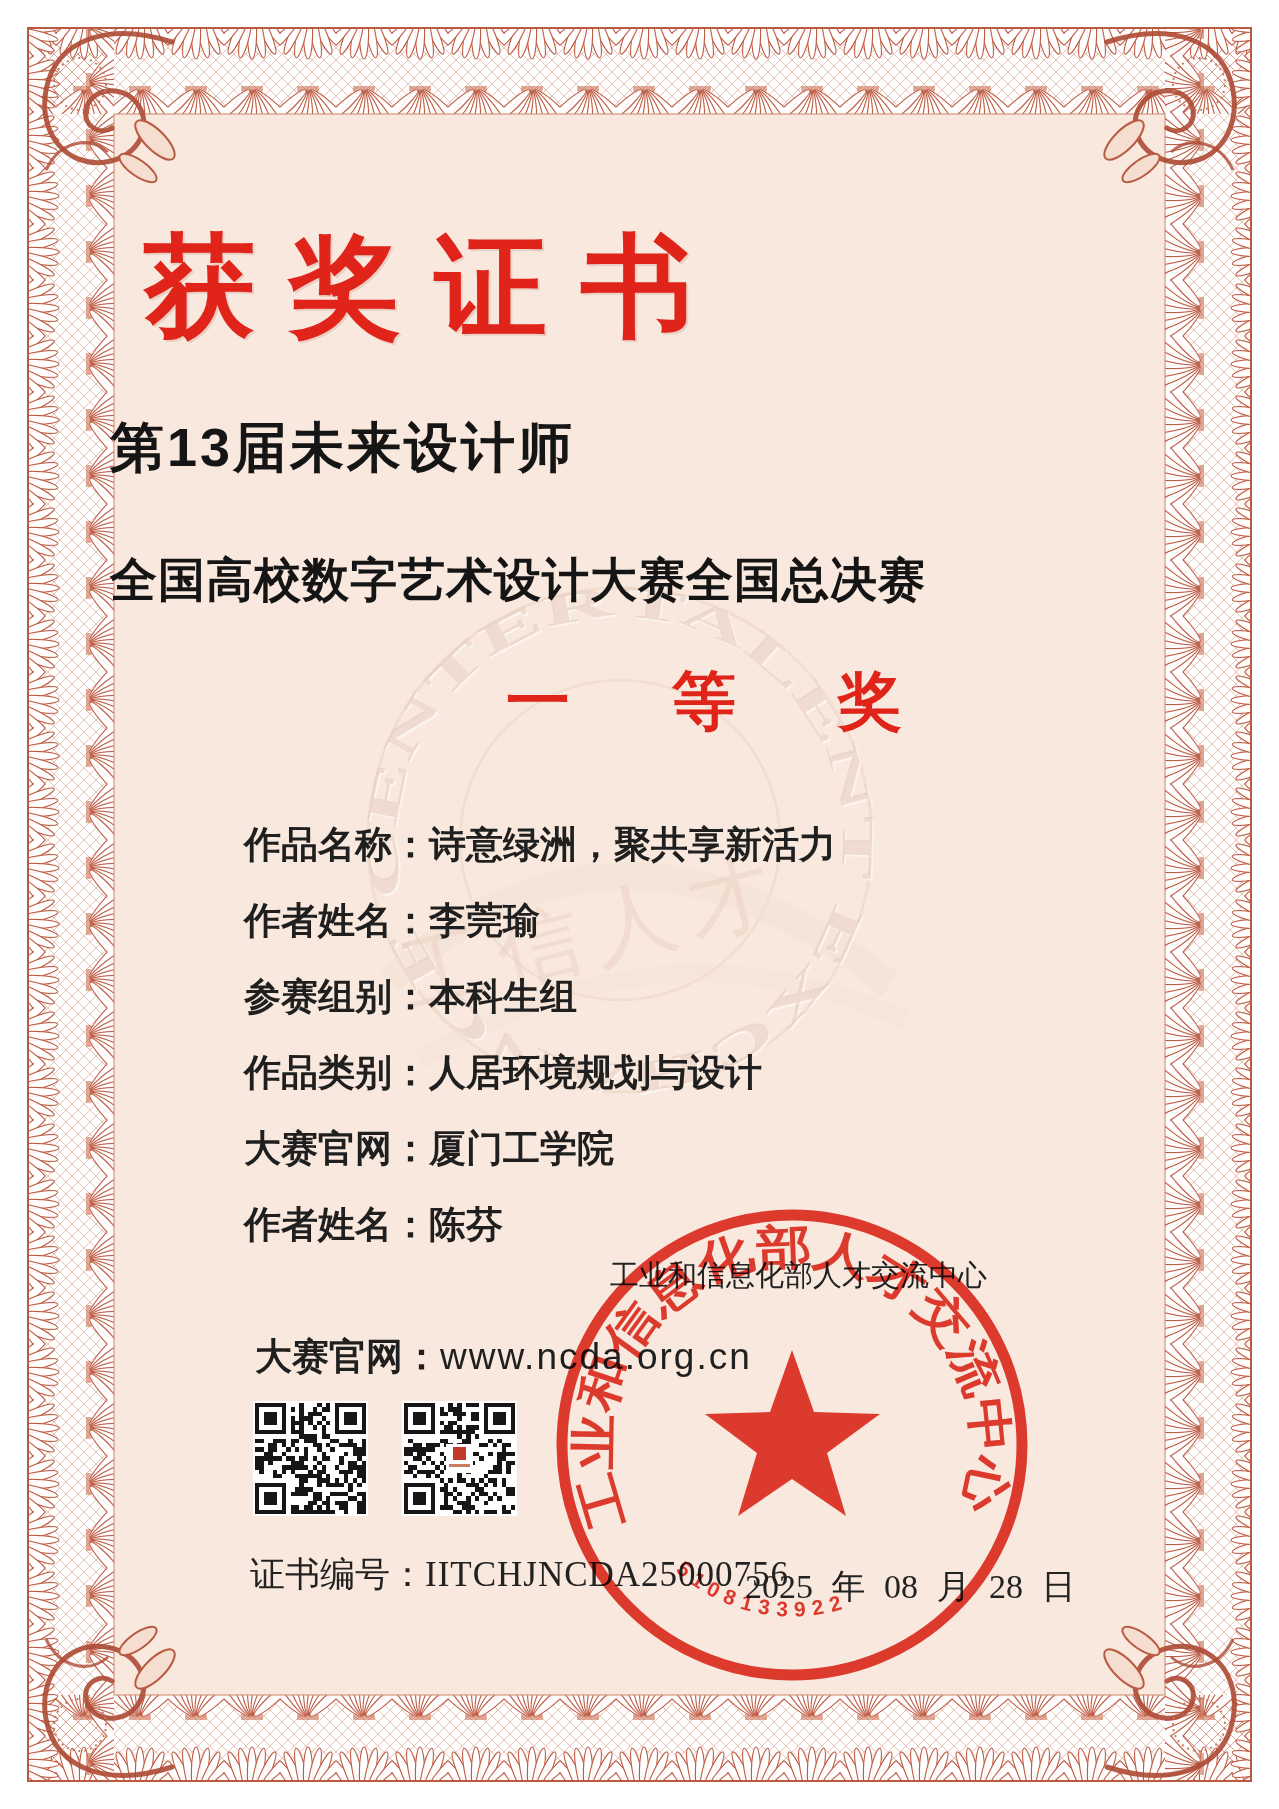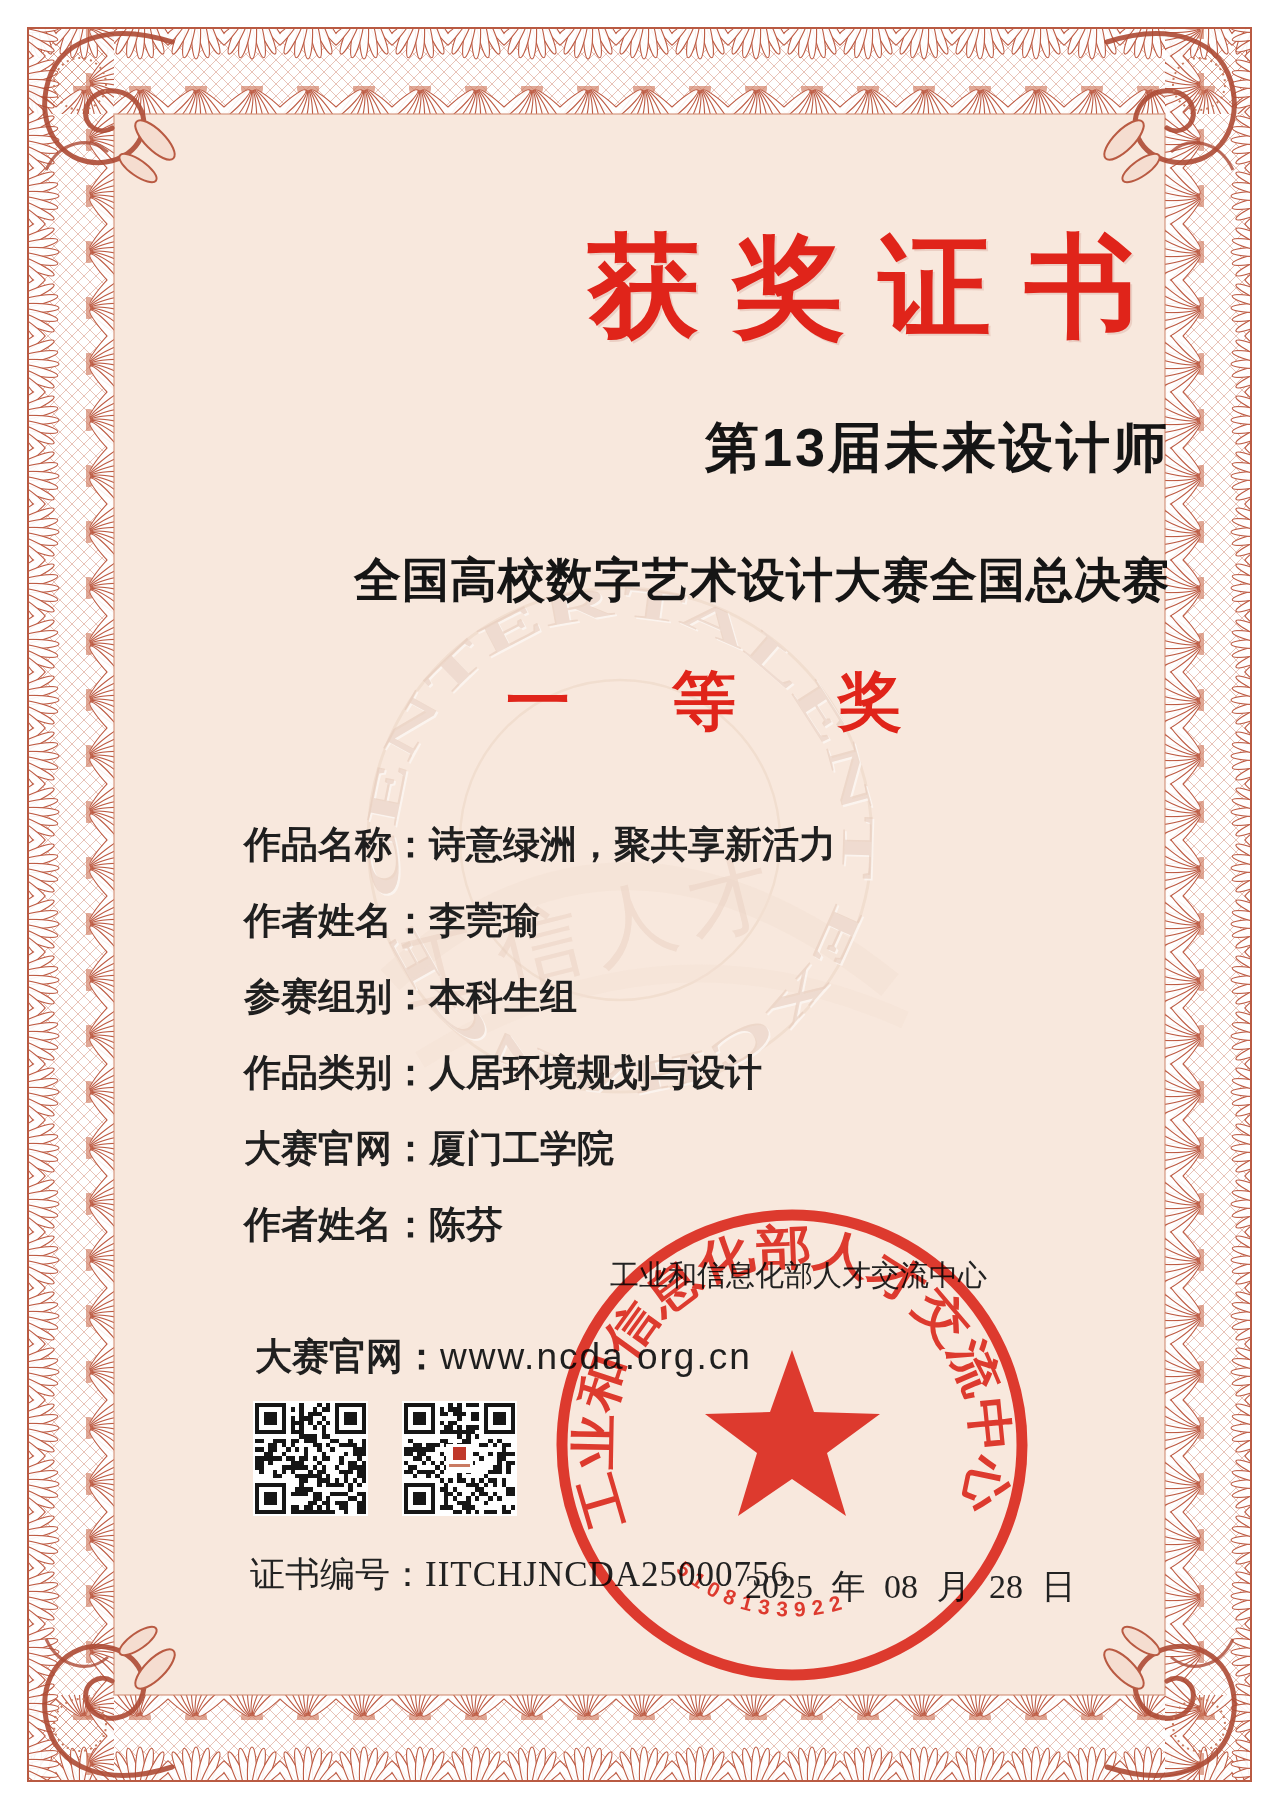--- a/index.html
+++ b/index.html
@@ -1,19 +1,19 @@
 <!DOCTYPE html>
 <html><head>
 <meta charset="utf-8">
 <style>
   html,body{margin:0;padding:0;background:#ffffff;}
   .page{position:relative;width:1279px;height:1809px;background:#ffffff;overflow:hidden;
         font-family:"Liberation Sans",sans-serif;}
   .layer{position:absolute;left:0;top:0;width:1279px;height:1809px;pointer-events:none;}
-  .center-line{position:absolute;left:110px;width:1060px;text-align:right;color:#151515;}
+  .center-line{position:absolute;left:110px;width:1060px;text-align:left;color:#151515;}
   .cert-title{top:212px;font-family:"DejaVu Serif","Liberation Serif",serif;font-weight:700;
               font-size:112px;color:#e0241a;letter-spacing:0.30em;text-indent:0.30em;
               text-shadow:2px 2px 0 rgba(150,30,20,0.12);}
   .head1{top:412px;font-size:54px;font-weight:700;letter-spacing:3px;}
   .head2{top:549px;font-size:47px;font-weight:700;letter-spacing:1px;}
   .award{position:absolute;left:462px;top:658px;font-size:64px;font-weight:700;color:#e0241a;
          letter-spacing:102px;white-space:nowrap;
          font-family:"DejaVu Serif","Liberation Serif",serif;margin-left:44px;}
   .field{position:absolute;left:244px;font-size:37px;color:#1f1f1f;white-space:nowrap;}
   .flabel{font-weight:700;}

